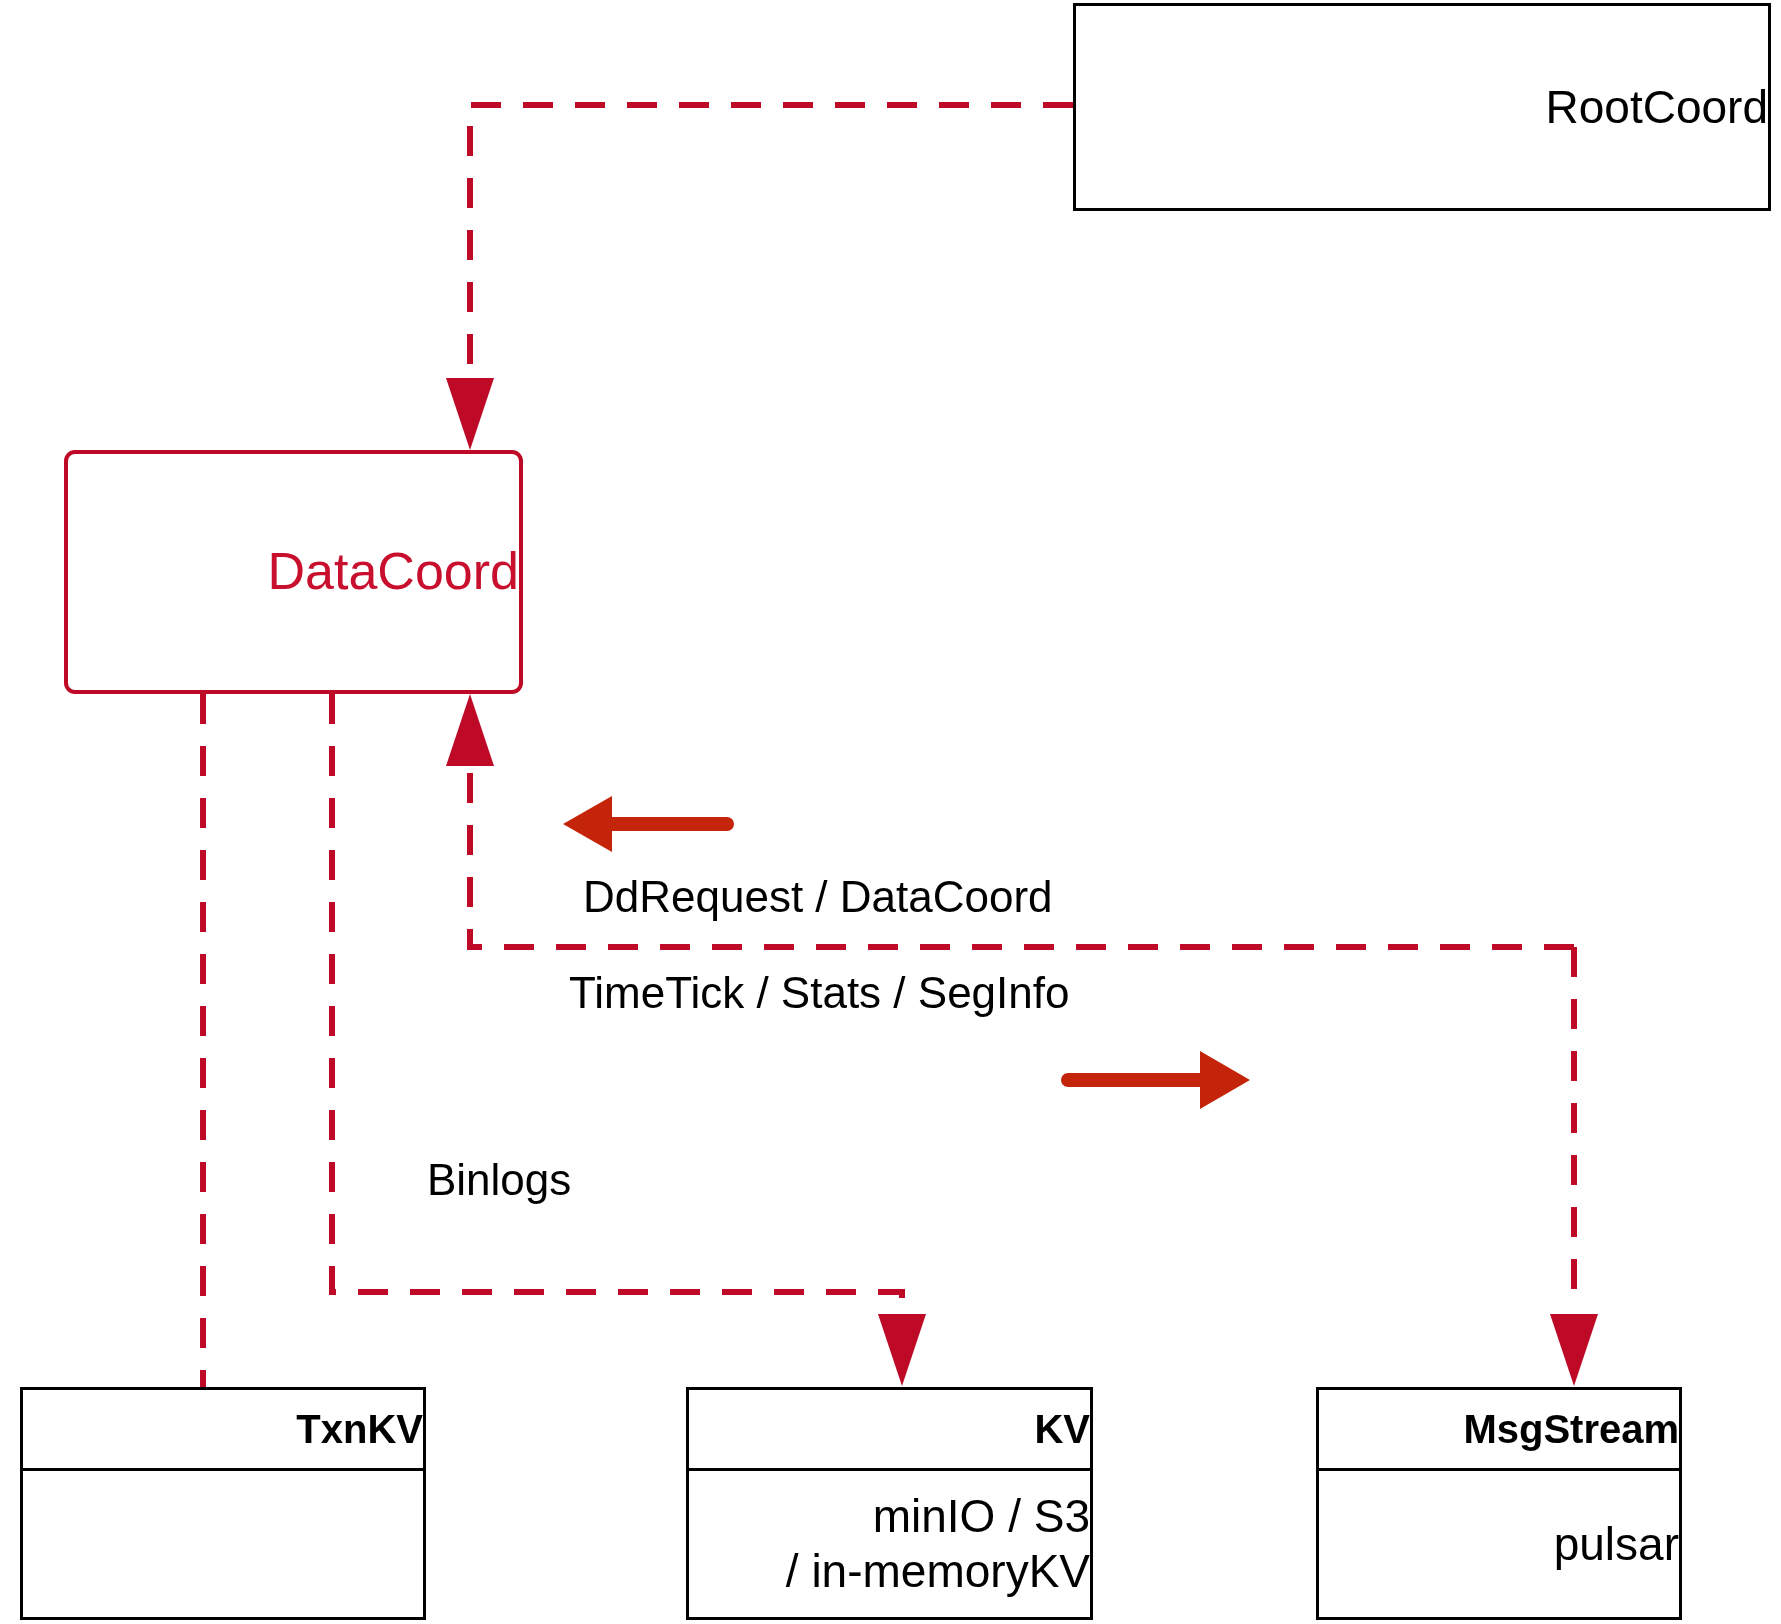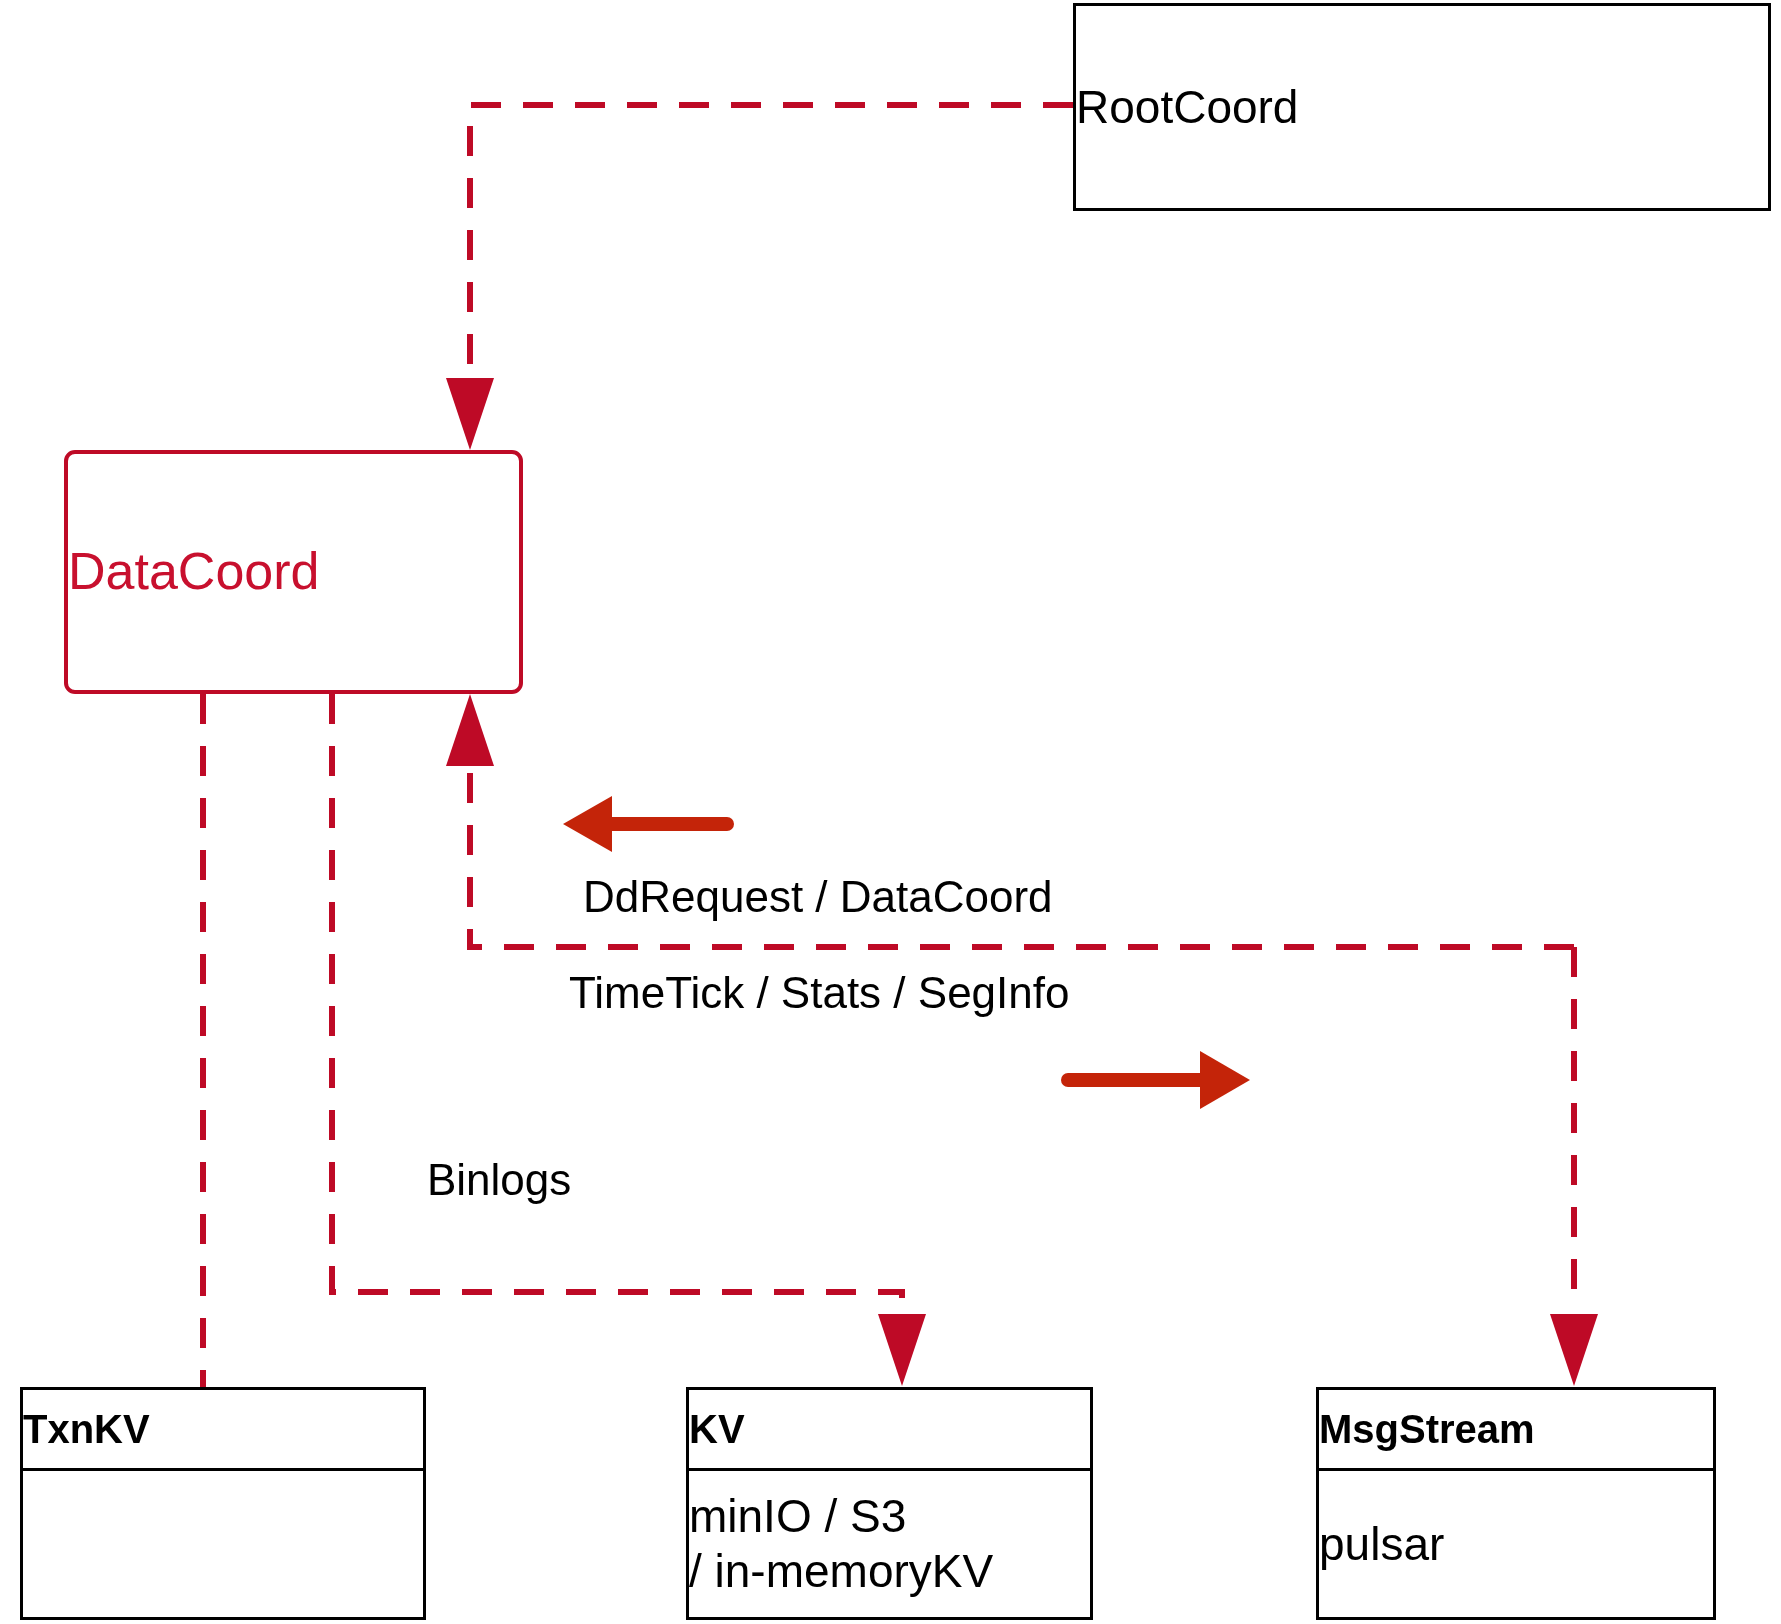--- a/index.html
+++ b/index.html
@@ -29,21 +29,21 @@
     background: #ffffff;
   }
   .node.black {
     border: 3px solid #000000;
   }
   .node.red {
     border: 4px solid #BE0A26;
   }
   .node-label {
     width: 100%;
-    text-align: left;
+    text-align: right;
     font-size: 46px;
     color: #000000;
     line-height: 1.1;
     white-space: nowrap;
   }
   .node-label.bold {
     font-weight: bold;
     font-size: 40px;
   }
   .node-label.redtext {
@@ -142,21 +142,21 @@
     <div class="cell-top" style="height:78px;">
       <div class="node-label bold">KV</div>
     </div>
     <div class="cell-div"></div>
     <div class="cell-bottom" style="height:146px; justify-content:center; gap:4px;">
       <div class="node-label">minIO / S3</div>
       <div class="node-label">/ in-memoryKV</div>
     </div>
   </div>
 
-  <div class="node black" style="left:1316px; top:1387px; width:400px; height:233px;">
+  <div class="node black" style="left:1316px; top:1387px; width:366px; height:233px;">
     <div class="cell-top" style="height:78px;">
       <div class="node-label bold">MsgStream</div>
     </div>
     <div class="cell-div"></div>
     <div class="cell-bottom" style="height:146px;">
       <div class="node-label">pulsar</div>
     </div>
   </div>
 
 

